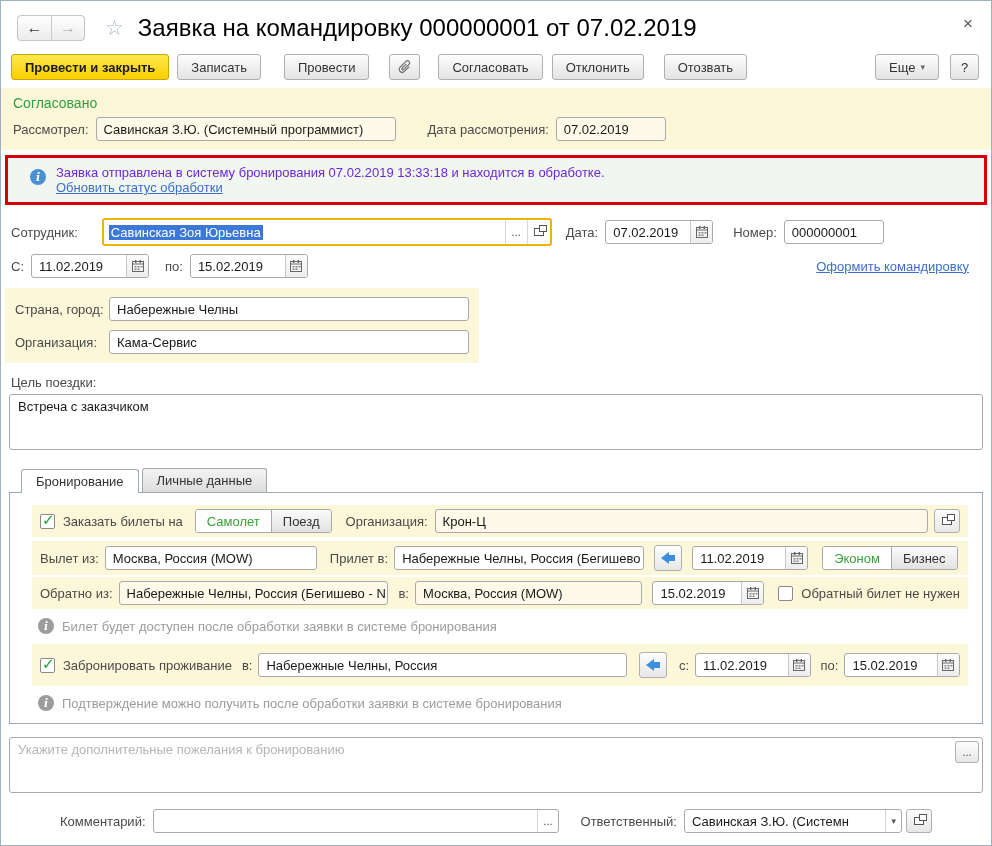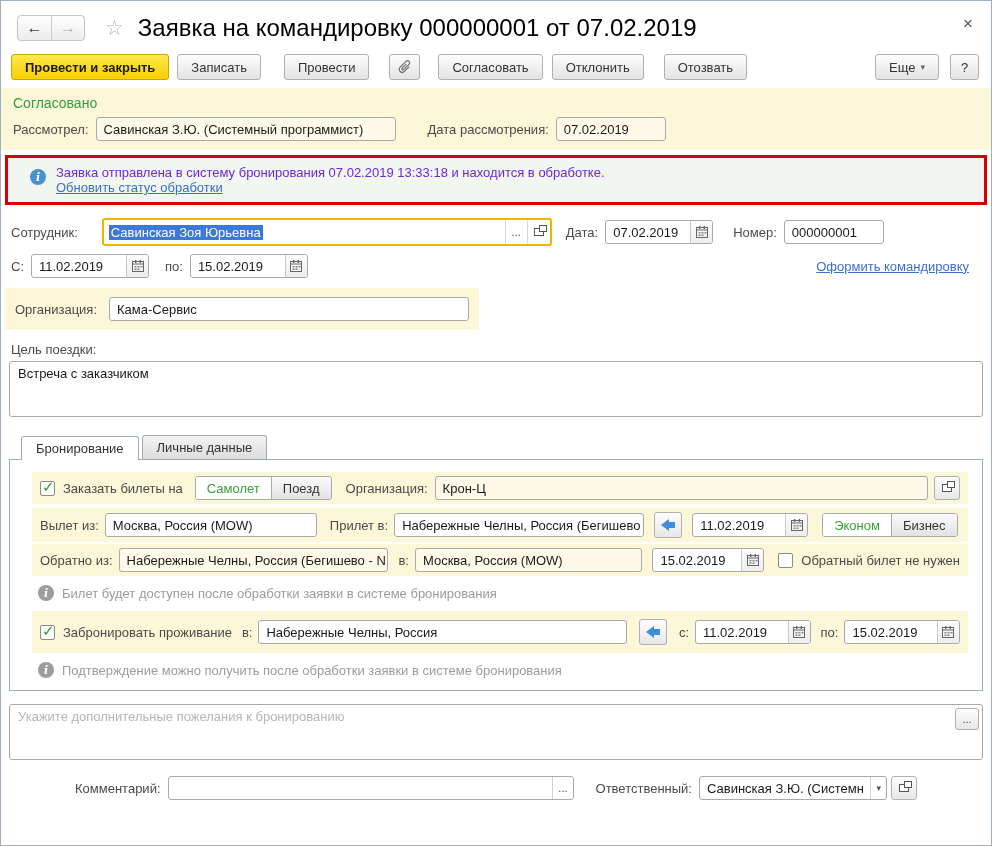--- a/index.html
+++ b/index.html
@@ -233,20 +233,26 @@
             <rect x="5.5" y="8.5" width="2" height="1.5" fill="#888"></rect>
           </svg>
       </span>
     </span>
     <span class="spacer"></span>
     <span class="link" style="margin-right:12px;">Оформить командировку</span>
   </div>
 
   <div class="dest">
     <div class="row">
+      <span class="lbl">Страна, город:</span>
+      <span class="fld" style="width:360px;">
+        <span class="val">Набережные Челны</span>
+      </span>
+    </div>
+    <div class="row">
       <span class="lbl">Организация:</span>
       <span class="fld" style="width:360px;">
         <span class="val">Кама-Сервис</span>
       </span>
     </div>
   </div>
 
   <div class="purpose-lbl">Цель поездки:</div>
   <div class="bigbox">
     <div class="txt">Встреча с заказчиком</div>
@@ -411,21 +417,21 @@
     <span class="corner">...</span>
   </div>
 
   <div class="footer">
     <span class="lbl">Комментарий:</span>
     <span class="fld" style="width:406px;margin-left:7px;">
       <span class="val"></span>
       <span class="tool">...</span>
     </span>
     <span class="lbl" style="margin-left:22px;">Ответственный:</span>
-    <span class="fld" style="width:188px;margin-left:7px;">
+    <span class="fld" style="width:218px;margin-left:7px;">
       <span class="val">Савинская З.Ю. (Системн</span>
       <span class="tool">
           <span style="font-size:9px;color:#555;">▾</span>
         </span>
     </span>
     <span class="open-btn" style="margin-left:4px;">
         <span class="open-ic"></span>
       </span>
   </div>
 

